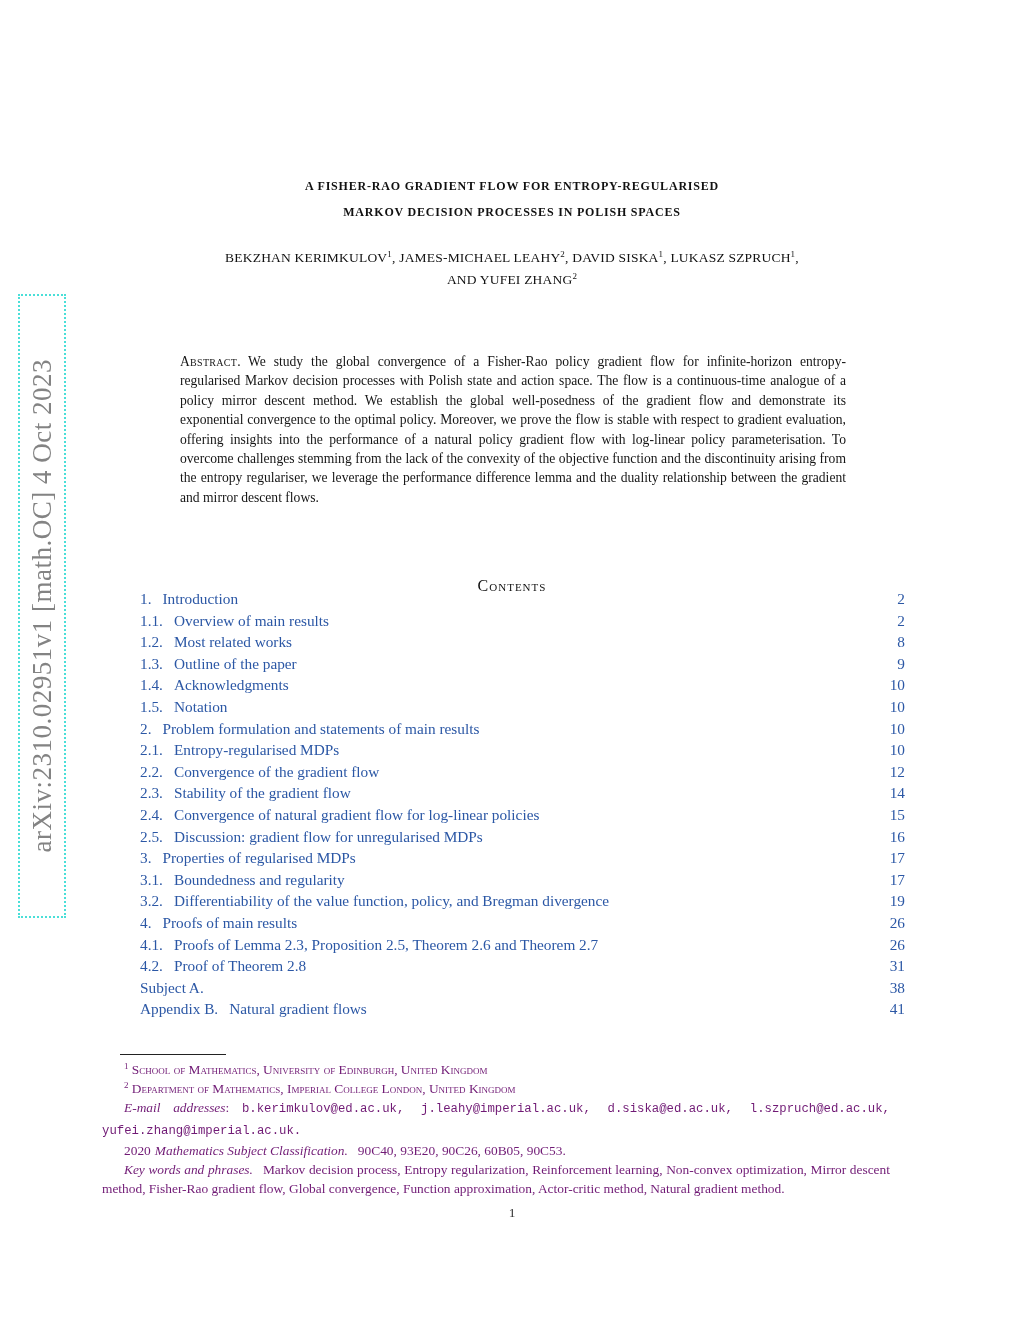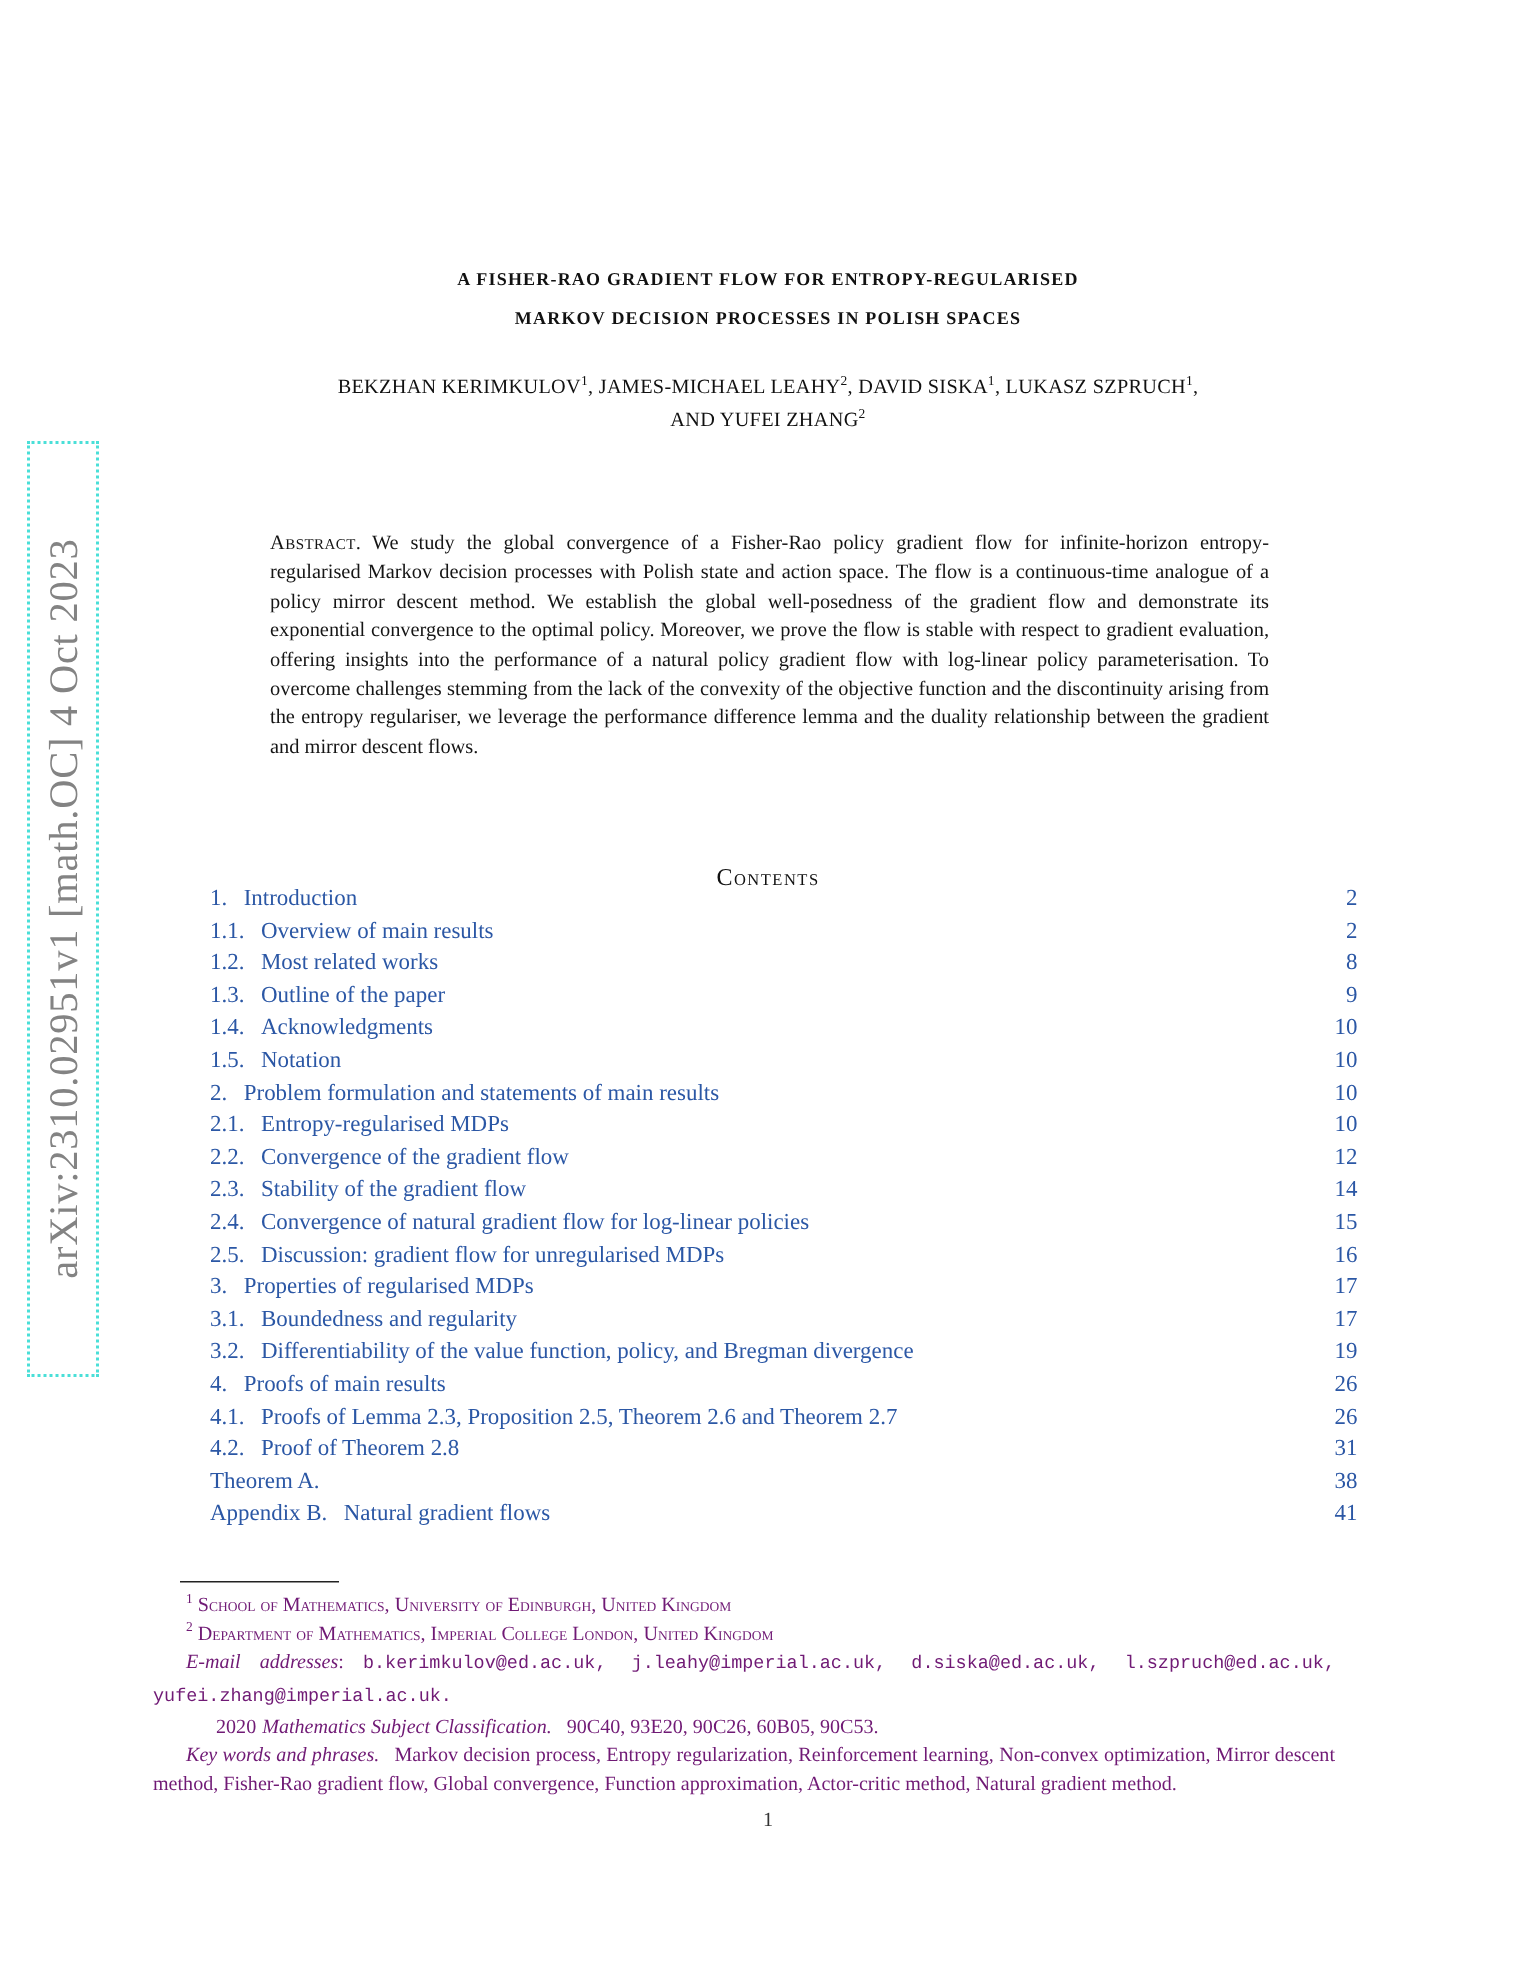--- a/index.html
+++ b/index.html
@@ -63,21 +63,21 @@
     border-top:1.6px solid #222;
   }
   .footnotes{
     position:absolute;top:1060px;left:102px;width:788px;
     font-size:13.4px;line-height:19.2px;text-align:justify;color:#701a75;
   }
   .fn-para{margin:0;text-indent:22px;}
   .fn-para sup{font-size:9px;line-height:0;}
   .it{font-style:italic;}
   .mono{font-family:"Liberation Mono", monospace;font-size:12.3px;}
-  .gap-s{margin-right:4px;margin-left:20px;}
+  .gap-s{margin-right:4px;}
   .gap-m{margin-left:10px;}
 
   .page-number{
     position:absolute;top:1205px;left:119px;width:786px;text-align:center;
     font-size:13.5px;color:#333;
   }
 </style>
 </head>
 <body>
 
@@ -206,21 +206,21 @@
         <span class="toc-fill"></span>
         <span class="toc-page">26</span>
       </div>
     <div class="toc-row">
         <span class="toc-num">4.2.</span>
         <span class="toc-label">Proof of Theorem 2.8</span>
         <span class="toc-fill"></span>
         <span class="toc-page">31</span>
       </div>
     <div class="toc-row">
-        <span class="toc-num">Theorem A.</span>
+        <span class="toc-num">Subject A.</span>
         <span class="toc-fill"></span>
         <span class="toc-page">38</span>
       </div>
     <div class="toc-row">
         <span class="toc-num">Appendix B.</span>
         <span class="toc-label">Natural gradient flows</span>
         <span class="toc-fill"></span>
         <span class="toc-page">41</span>
       </div>
   </div>

